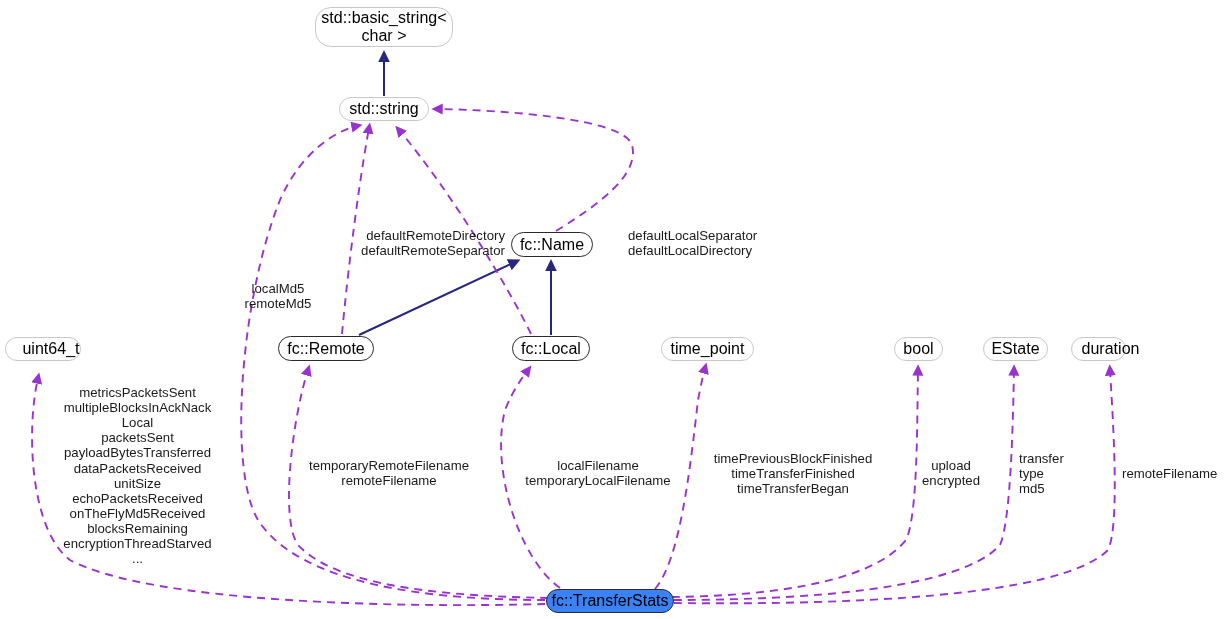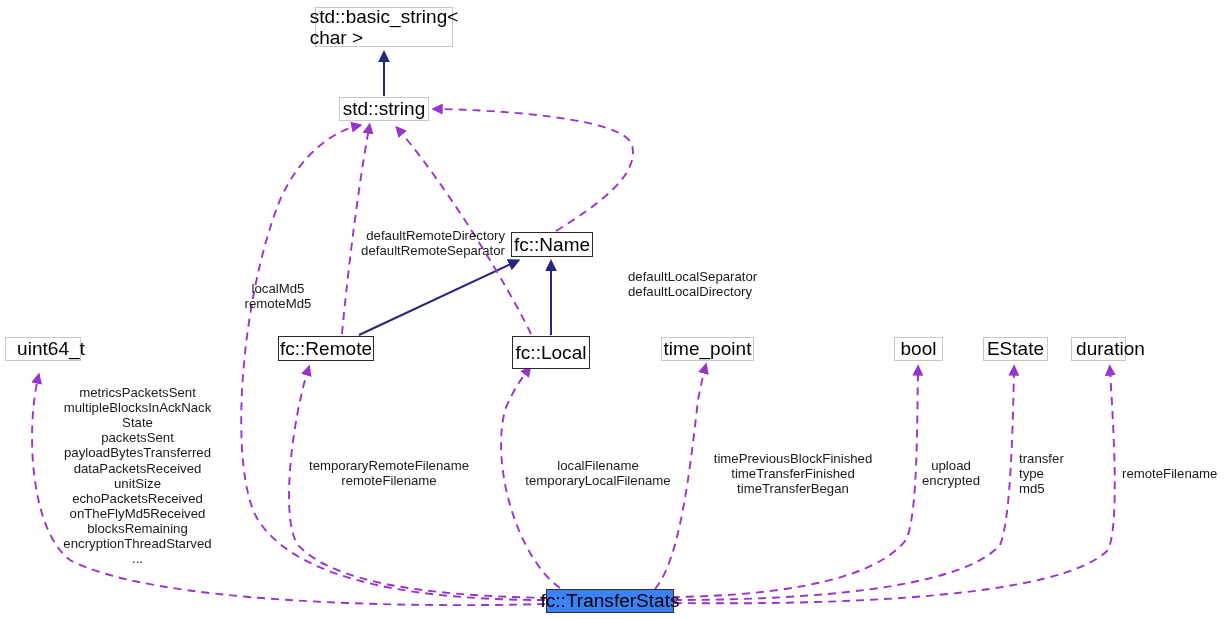--- a/index.html
+++ b/index.html
@@ -25,26 +25,28 @@
     width: 1229px;
     height: 619px;
     pointer-events: none;
   }
   .node {
     position: absolute;
     box-sizing: border-box;
     display: flex;
     align-items: center;
     justify-content: center;
-    font-size: 19px;
+    text-align: center;
+    font-size: 16px;
     line-height: 1.12;
     color: #000000;
     background: #ffffff;
     white-space: pre;
     letter-spacing: 0.02px;
+    border-radius: 16px;
   }
   .node.light {
     border: 1px solid #c8c8c8;
   }
   .node.dark {
     border: 1.6px solid #2b2b2b;
   }
   .node.highlight {
     border: 1.6px solid #2b2b2b;
     background: #3b82f6;
@@ -112,45 +114,45 @@
 char &gt;</div>
 
   <div class="node light" style="left:339px; top:97px; width:90px; height:24px;">std::string</div>
 
   <div class="node dark" style="left:511px; top:232px; width:82px; height:25px;">fc::Name</div>
 
   <div class="node light" style="left:5px; top:337px; width:76px; height:24px;padding-left:16px;">uint64_t</div>
 
   <div class="node dark" style="left:278px; top:336px; width:96px; height:25px;">fc::Remote</div>
 
-  <div class="node dark" style="left:512px; top:336px; width:78px; height:33px;">fc::Local</div>
+  <div class="node dark" style="left:512px; top:336px; width:78px; height:25px;">fc::Local</div>
 
   <div class="node light" style="left:661px; top:337px; width:93px; height:24px;">time_point</div>
 
   <div class="node light" style="left:894px; top:337px; width:49px; height:24px;">bool</div>
 
   <div class="node light" style="left:983px; top:337px; width:65px; height:24px;">EState</div>
 
   <div class="node light" style="left:1071px; top:337px; width:55px; height:24px;padding-left:24px;">duration</div>
 
   <div class="node highlight" style="left:546px; top:589px; width:128px; height:24px;">fc::TransferStats</div>
 
 
   <div class="edge-label align-right" style="left:341px; top:228px; width:164px;">defaultRemoteDirectory
 defaultRemoteSeparator</div>
 
-  <div class="edge-label align-left" style="left:628px; top:228px; width:156px;margin-top:41px;">defaultLocalSeparator
+  <div class="edge-label align-left" style="left:628px; top:228px; width:156px;">defaultLocalSeparator
 defaultLocalDirectory</div>
 
   <div class="edge-label" style="left:238px; top:281px; width:80px;">localMd5
 remoteMd5</div>
 
   <div class="edge-label" style="left:40px; top:385px; width:195px;">metricsPacketsSent
 multipleBlocksInAckNack
-State
+Local
 packetsSent
 payloadBytesTransferred
 dataPacketsReceived
 unitSize
 echoPacketsReceived
 onTheFlyMd5Received
 blocksRemaining
 encryptionThreadStarved
 ...</div>
 

